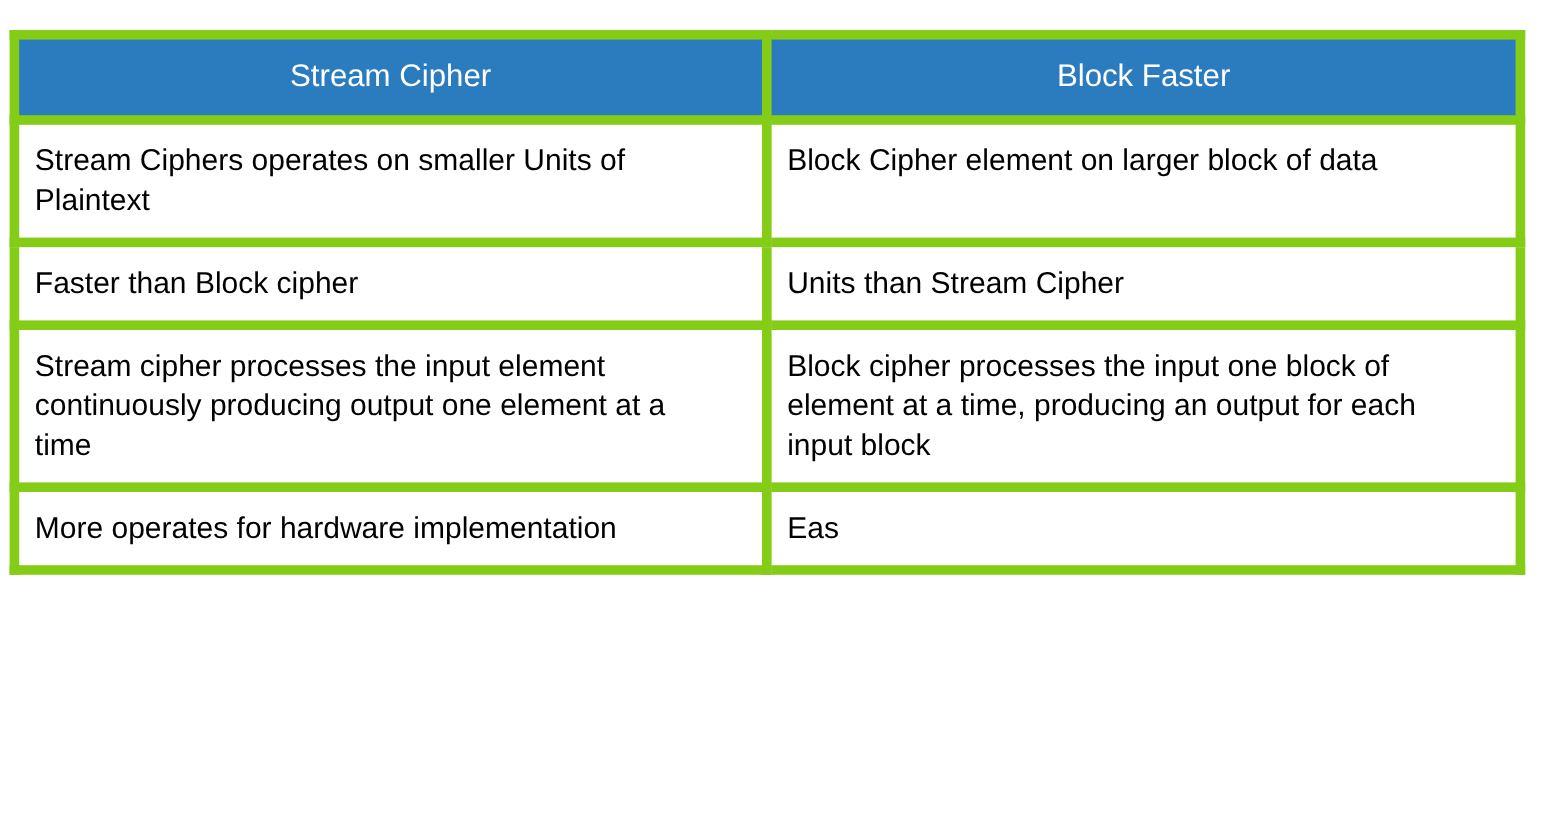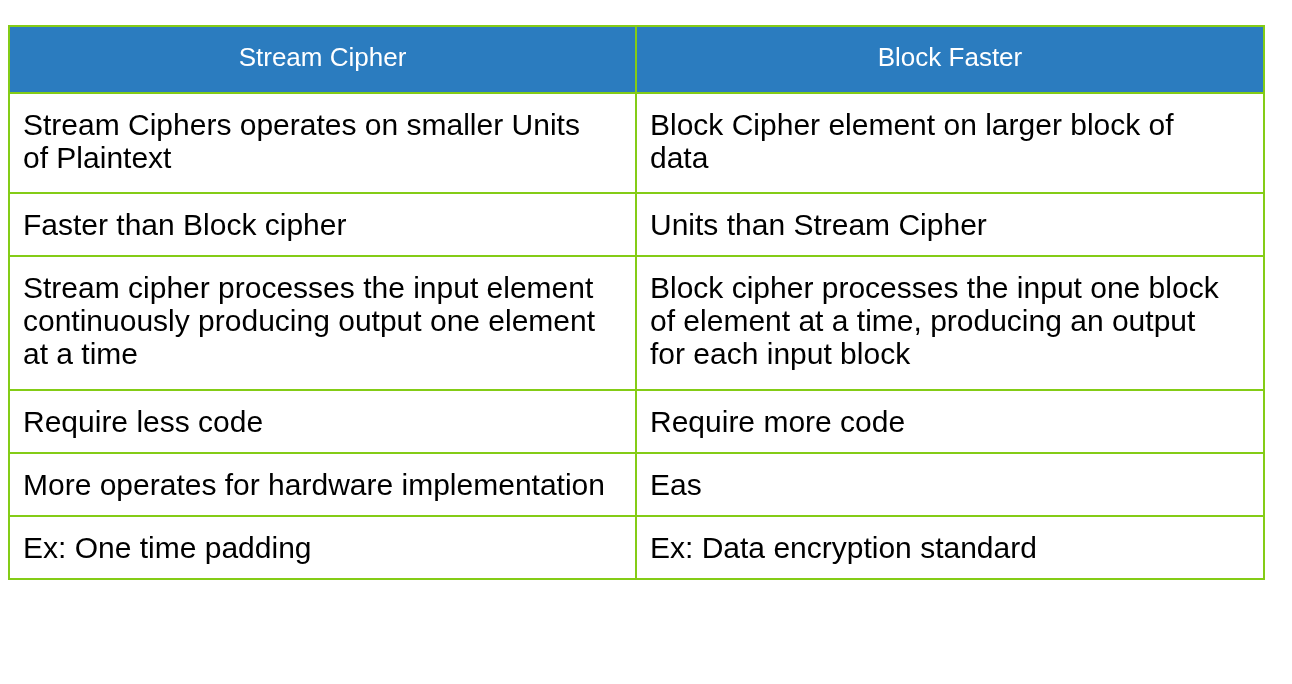--- a/index.html
+++ b/index.html
@@ -28,38 +28,38 @@
     width: 1255px;
     border-collapse: collapse;
     table-layout: fixed;
     background: #ffffff;
   }
   .comparison-table col.col-left  { width: 627px; }
   .comparison-table col.col-right { width: 628px; }
 
   .comparison-table th,
   .comparison-table td {
-    border: 2px solid #84cc16;
+    border: 8px solid #84cc16;
     vertical-align: top;
     box-sizing: border-box;
     margin-top: 24px;
   }
   .comparison-table th {
     background: #2b7cbf;
     color: #ffffff;
     font-weight: normal;
     font-size: 26px;
     line-height: 1.25;
     text-align: center;
     padding: 14px 10px 16px 10px;
     height: 67px;
   }
   .comparison-table td {
     color: #000000;
-    font-size: 30px;
+    font-size: 25px;
     line-height: 33px;
     text-align: left;
     padding: 14px 28px 14px 13px;
   }
   .comparison-table tr.row-h1 td { height: 100px; }
   .comparison-table tr.row-h2 td { height: 52px; }
   .comparison-table tr.row-h3 td { height: 134px; }
 </style>
 </head>
 <body>
@@ -84,27 +84,19 @@
         </tr>
         <tr class="row-h2">
           <td>Faster than Block cipher</td>
           <td>Units than Stream Cipher</td>
         </tr>
         <tr class="row-h3">
           <td>Stream cipher processes the input element continuously producing output one element at a time</td>
           <td>Block cipher processes the input one block of element at a time, producing an output for each input block</td>
         </tr>
         <tr class="row-h2">
-          <td>Require less code</td>
-          <td>Require more code</td>
-        </tr>
-        <tr class="row-h2">
           <td>More operates for hardware implementation</td>
           <td>Eas</td>
-        </tr>
-        <tr class="row-h2">
-          <td>Ex: One time padding</td>
-          <td>Ex: Data encryption standard</td>
         </tr>
       </tbody>
   </table>
 
 </div>
 
 </body></html>

